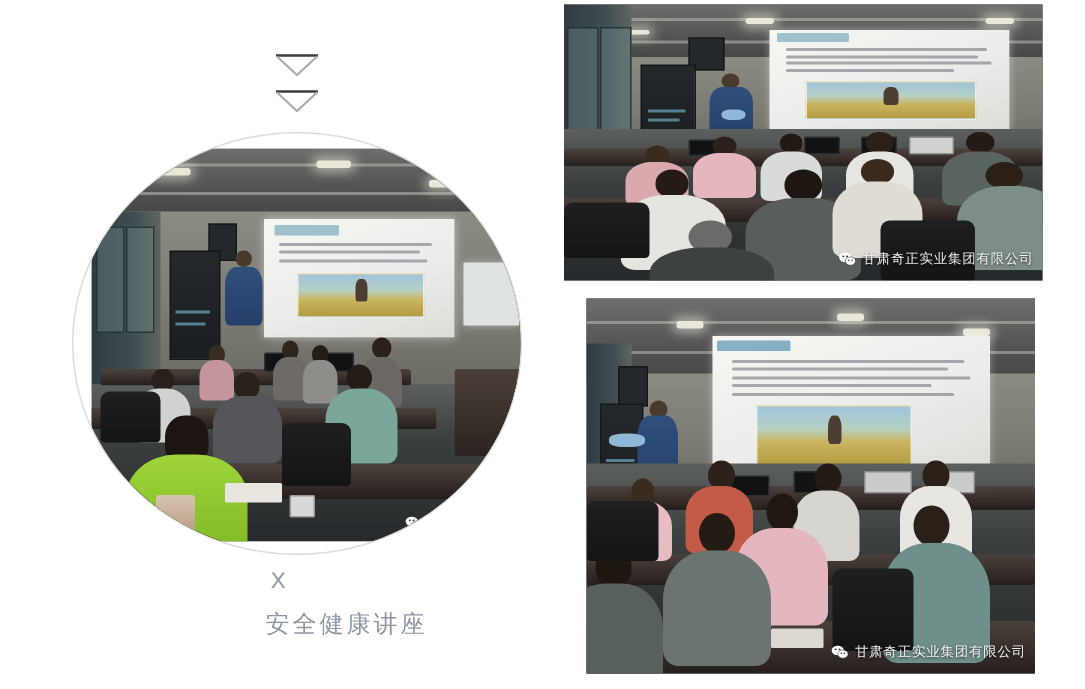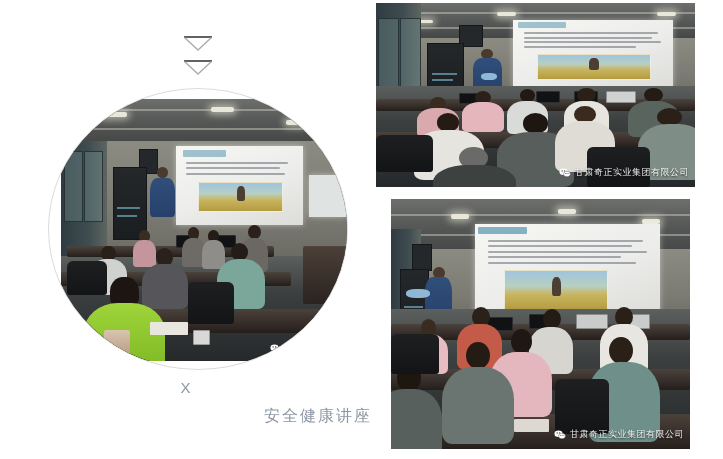--- a/index.html
+++ b/index.html
@@ -78,24 +78,25 @@
     text-align: center;
     font-size: 15px;
     color: #8d97a4;
     letter-spacing: 1px;
   }
   .caption-title {
     position: absolute;
     left: 0;
     top: 406px;
     width: 372px;
-    text-align: right;
+    text-align: center;
     font-size: 16px;
     color: #8d97a4;
     letter-spacing: 2px;
+    padding-left: 45px;
   }
 
   
   .photo-tr {
     position: absolute;
     left: 376px;
     top: 3px;
     width: 319px;
     height: 184px;
     overflow: hidden;

